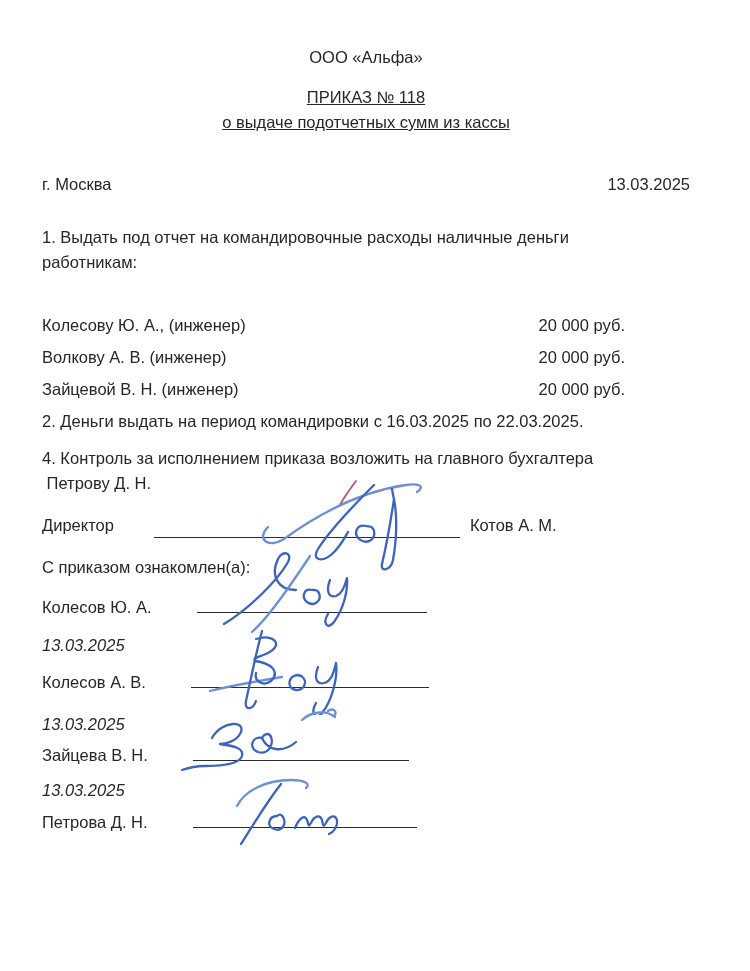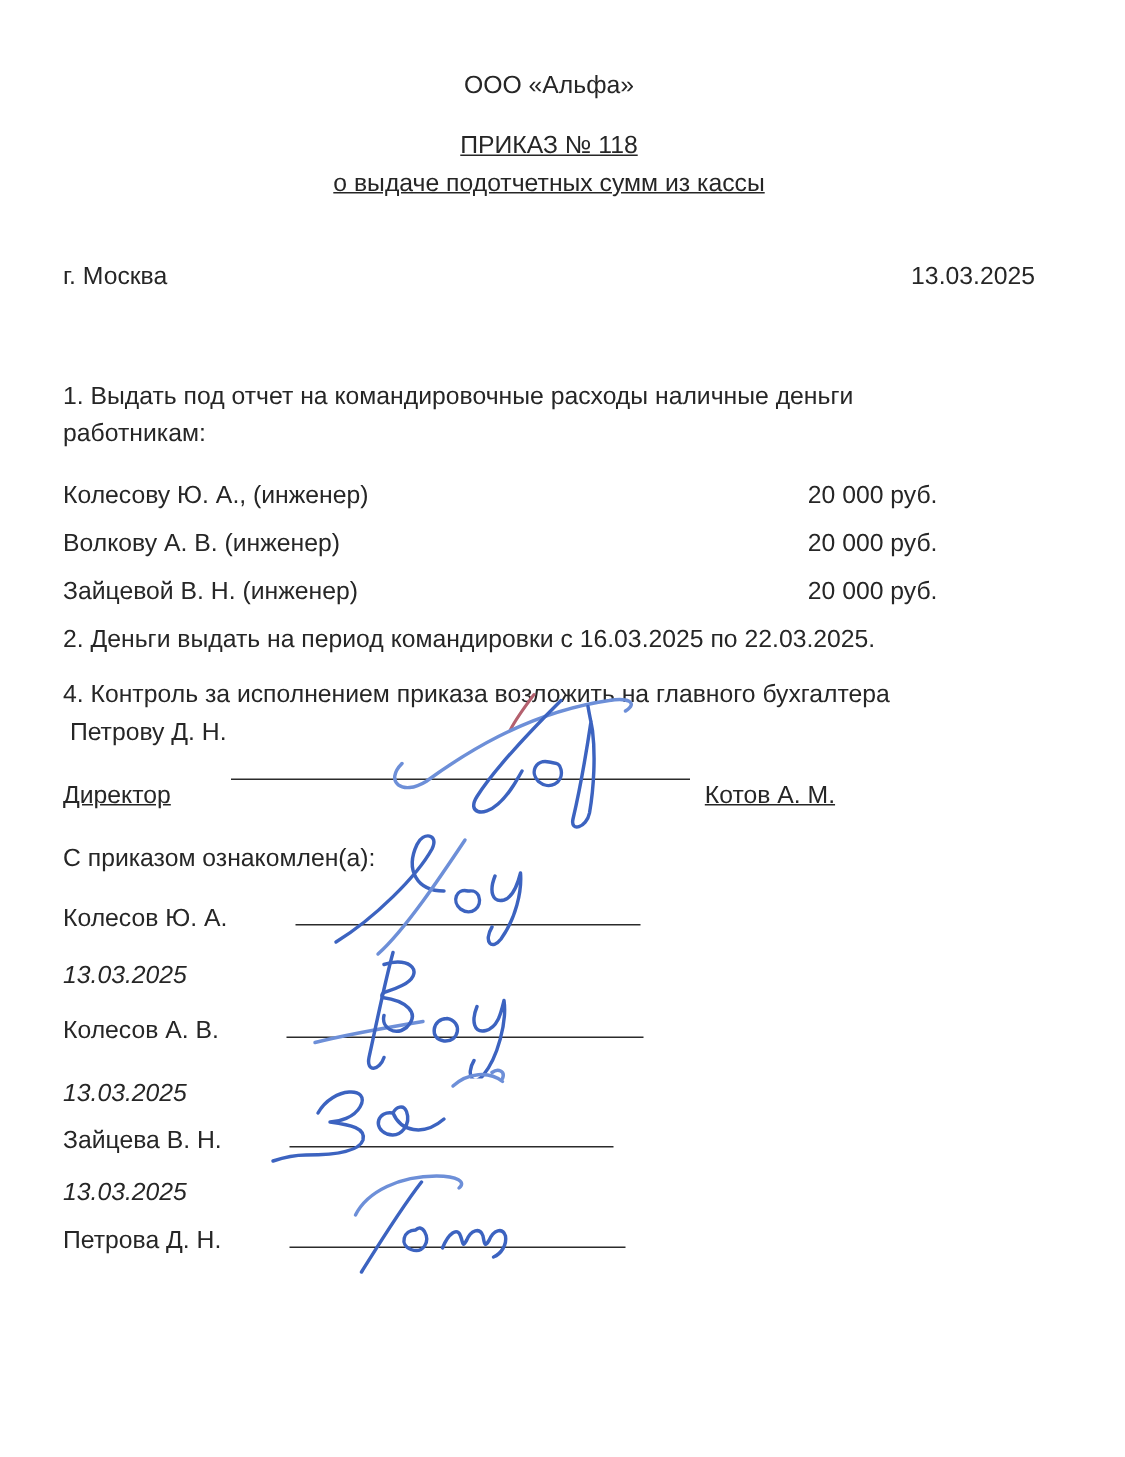--- a/index.html
+++ b/index.html
@@ -15,27 +15,27 @@
     width:750px;height:851px;background:#fff;overflow:hidden;
     font-family:"Liberation Sans","DejaVu Sans",sans-serif;
     font-size:16.5px;line-height:25px;color:var(--ink);
     padding:0 60px 0 42px;position:relative;
   }
   .center{text-align:center;}
   .company{padding-top:45px;}
   .title-block{margin-top:15px;text-decoration:underline;}
   .city-date{margin-top:37px;display:flex;justify-content:space-between;}
   .para{white-space:pre;}
-  .p1{margin-top:55px;}
-  .alloc{margin-top:16px;padding-right:65px;}
+  .p1{margin-top:28px;}
+  .alloc{margin-top:38px;padding-right:65px;}
   .alloc-row{display:flex;justify-content:space-between;margin-bottom:7px;}
   .p2{}
   .p3{margin-top:16px;}
   .p4{margin-top:12px;}
-  .director-row{margin-top:17px;display:flex;align-items:flex-start;text-decoration:underline;}
+  .director-row{margin-top:17px;display:flex;align-items:flex-end;}
   .line{display:inline-block;height:2px;border-bottom:1.6px solid var(--line);position:relative;vertical-align:baseline;}
   .dir-line{width:306px;margin-left:40px;}
   .dir-name{margin-left:10px;}
   .ack{margin-top:17px;}
   .sig-row{display:flex;align-items:baseline;gap:36px;}
   .sig-row .line{margin-left:9px;}
   .r1{margin-top:15px;}  .w1{width:230px;}
   .r2{margin-top:12px;}  .w2{width:238px;}
   .r3{margin-top:6px;}   .w3{width:216px;}
   .r4{margin-top:7px;}   .w4{width:224px;}

